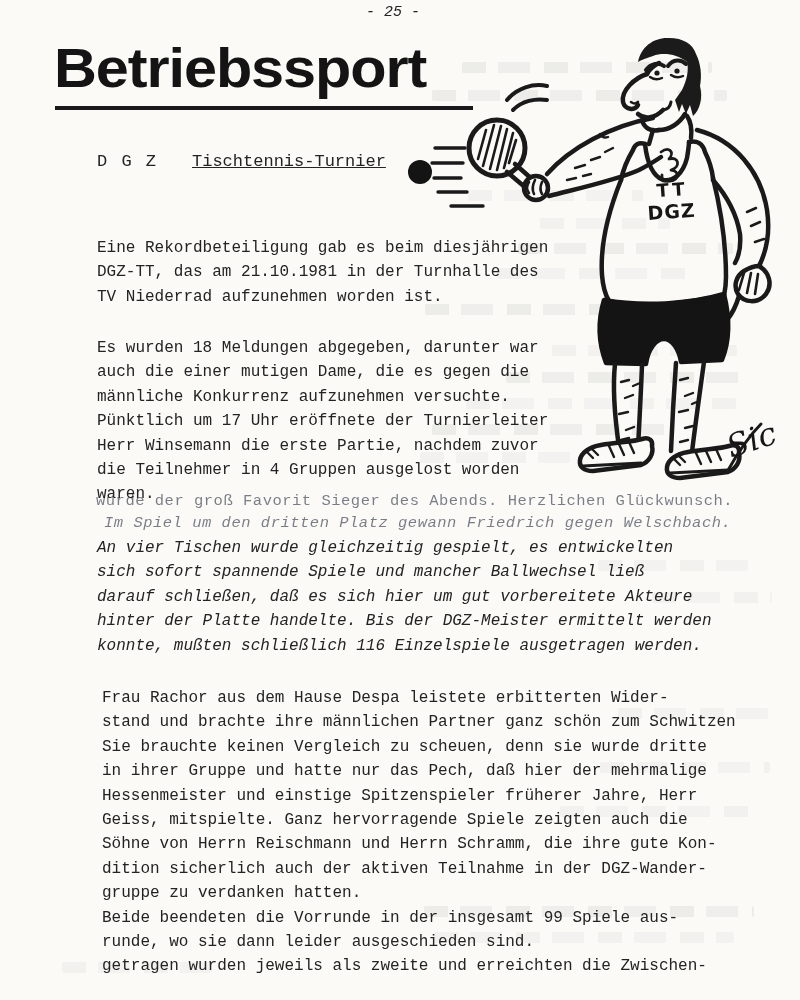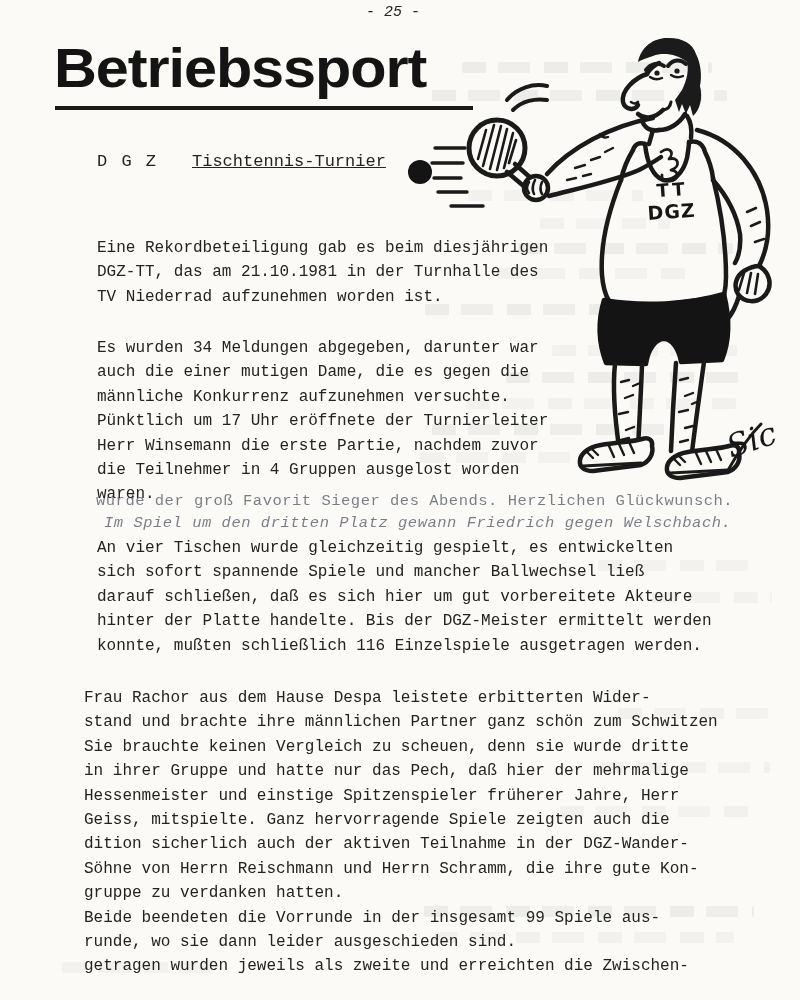--- a/index.html
+++ b/index.html
@@ -77,46 +77,46 @@
     <span class="org">D G Z</span><span class="name">Tischtennis-Turnier</span>
   </div>
 
   <div class="abs tw" style="left:97px;top:236px;">
     <div class="tline">Eine Rekordbeteiligung gab es beim diesjährigen</div>
     <div class="tline">DGZ-TT, das am 21.10.1981 in der Turnhalle des</div>
     <div class="tline">TV Niederrad aufzunehmen worden ist.</div>
   </div>
 
   <div class="abs tw" style="left:97px;top:336px;">
-    <div class="tline">Es wurden 34 Meldungen abgegeben, darunter war</div>
+    <div class="tline">Es wurden 18 Meldungen abgegeben, darunter war</div>
     <div class="tline">auch die einer mutigen Dame, die es gegen die</div>
     <div class="tline">männliche Konkurrenz aufzunehmen versuchte.</div>
     <div class="tline">Pünktlich um 17 Uhr eröffnete der Turnierleiter</div>
     <div class="tline">Herr Winsemann die erste Partie, nachdem zuvor</div>
     <div class="tline">die Teilnehmer in 4 Gruppen ausgelost worden</div>
     <div class="tline">waren.</div>
   </div>
 
-  <div class="abs tw" style="left:97px;top:536px;">
+  <div class="abs tw" style="left:97px;top:536px;font-style:italic;">
     <div class="tline">An vier Tischen wurde gleichzeitig gespielt, es entwickelten</div>
     <div class="tline">sich sofort spannende Spiele und mancher Ballwechsel ließ</div>
     <div class="tline">darauf schließen, daß es sich hier um gut vorbereitete Akteure</div>
     <div class="tline">hinter der Platte handelte. Bis der DGZ-Meister ermittelt werden</div>
     <div class="tline">konnte, mußten schließlich 116 Einzelspiele ausgetragen werden.</div>
   </div>
 
-  <div class="abs tw" style="left:84px;top:686px;">
+  <div class="abs tw" style="left:102px;top:686px;">
     <div class="tline">Frau Rachor aus dem Hause Despa leistete erbitterten Wider-</div>
     <div class="tline">stand und brachte ihre männlichen Partner ganz schön zum Schwitzen</div>
     <div class="tline">Sie brauchte keinen Vergleich zu scheuen, denn sie wurde dritte</div>
     <div class="tline">in ihrer Gruppe und hatte nur das Pech, daß hier der mehrmalige</div>
     <div class="tline">Hessenmeister und einstige Spitzenspieler früherer Jahre, Herr</div>
     <div class="tline">Geiss, mitspielte. Ganz hervorragende Spiele zeigten auch die</div>
+    <div class="tline">Söhne von Herrn Reischmann und Herrn Schramm, die ihre gute Kon-</div>
     <div class="tline">dition sicherlich auch der aktiven Teilnahme in der DGZ-Wander-</div>
-    <div class="tline">Söhne von Herrn Reischmann und Herrn Schramm, die ihre gute Kon-</div>
     <div class="tline">gruppe zu verdanken hatten.</div>
     <div class="tline">Beide beendeten die Vorrunde in der insgesamt 99 Spiele aus-</div>
     <div class="tline">runde, wo sie dann leider ausgeschieden sind.</div>
     <div class="tline">getragen wurden jeweils als zweite und erreichten die Zwischen-</div>
   </div>
 
   <svg class="abs cartoon" width="400" height="460" viewBox="0 0 400 460">
     <g stroke="#1a1a1a" fill="none" stroke-linecap="round" stroke-linejoin="round" stroke-width="4.5">
 
       <g>

